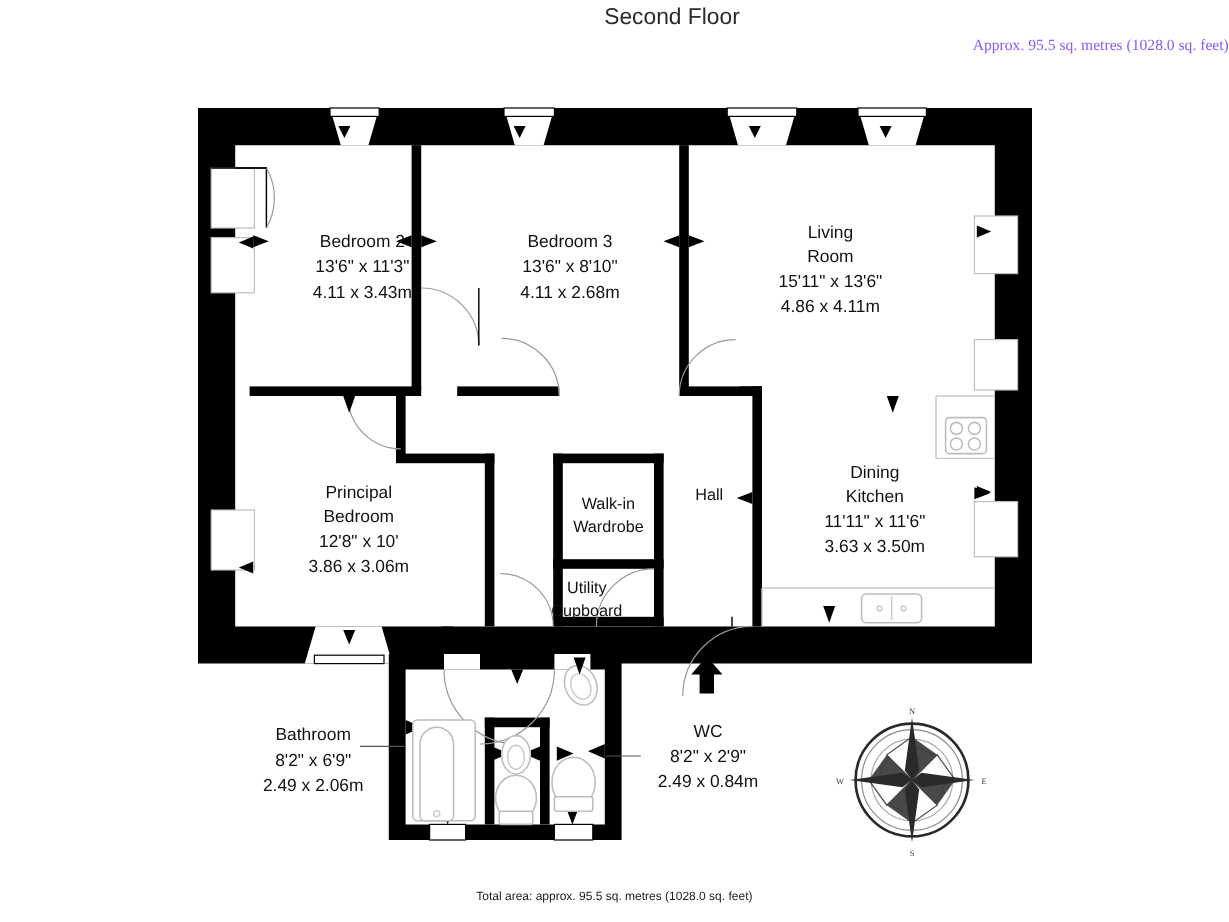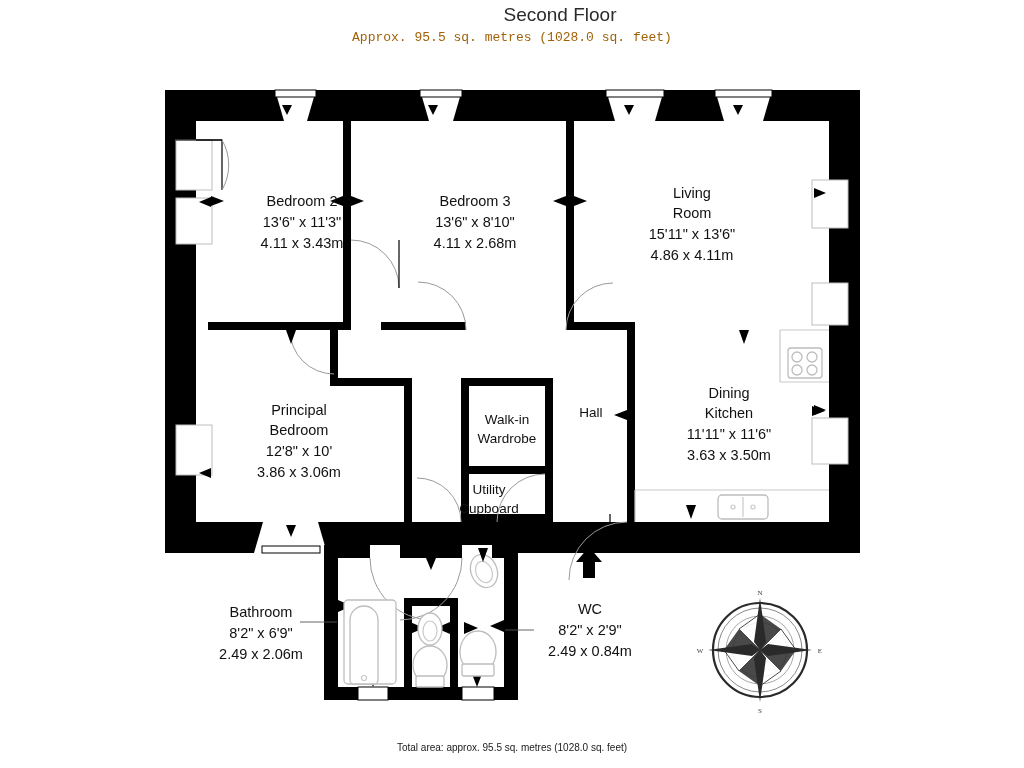--- a/index.html
+++ b/index.html
@@ -1,21 +1,21 @@
 <!DOCTYPE html>
 <html><head>
 <meta charset="utf-8">
 <style>
   html,body{margin:0;padding:0;background:#fff;}
   body{width:1024px;height:768px;overflow:hidden;
        font-family:"Liberation Sans",sans-serif;color:#111;}
   #stage{position:relative;width:1024px;height:768px;}
   .hdr{position:absolute;width:100%;text-align:center;}
   #title{top:4px;font-size:19px;color:#2b2b2b;padding-left:48px;}
-  #subtitle{top:30px;font-size:13px;font-family:Liberation Mono, monospace;color:#a16207;}
+  #subtitle{top:30px;font-size:13px;font-family:Liberation Serif, serif;color:#8b5cf6;text-align:right;}
   #footer{top:742px;font-size:10px;color:#1a1a1a;}
   svg{position:absolute;top:0;left:0;}
   .lbl{font-family:"Liberation Sans",sans-serif;font-size:14.5px;fill:#111;text-anchor:middle;}
   .lbl.sm{font-size:13.5px;}
   .wall{fill:#000;}
   .thin{fill:none;stroke:#000;stroke-width:1.2;}
   .fix{fill:#fff;stroke:#bdbdbd;stroke-width:1.3;}
   .fixl{fill:none;stroke:#c9c9c9;stroke-width:1.2;}
   .swing{fill:none;stroke:#9a9a9a;stroke-width:1;}
   .dimline{stroke:#555;stroke-width:0.9;}

